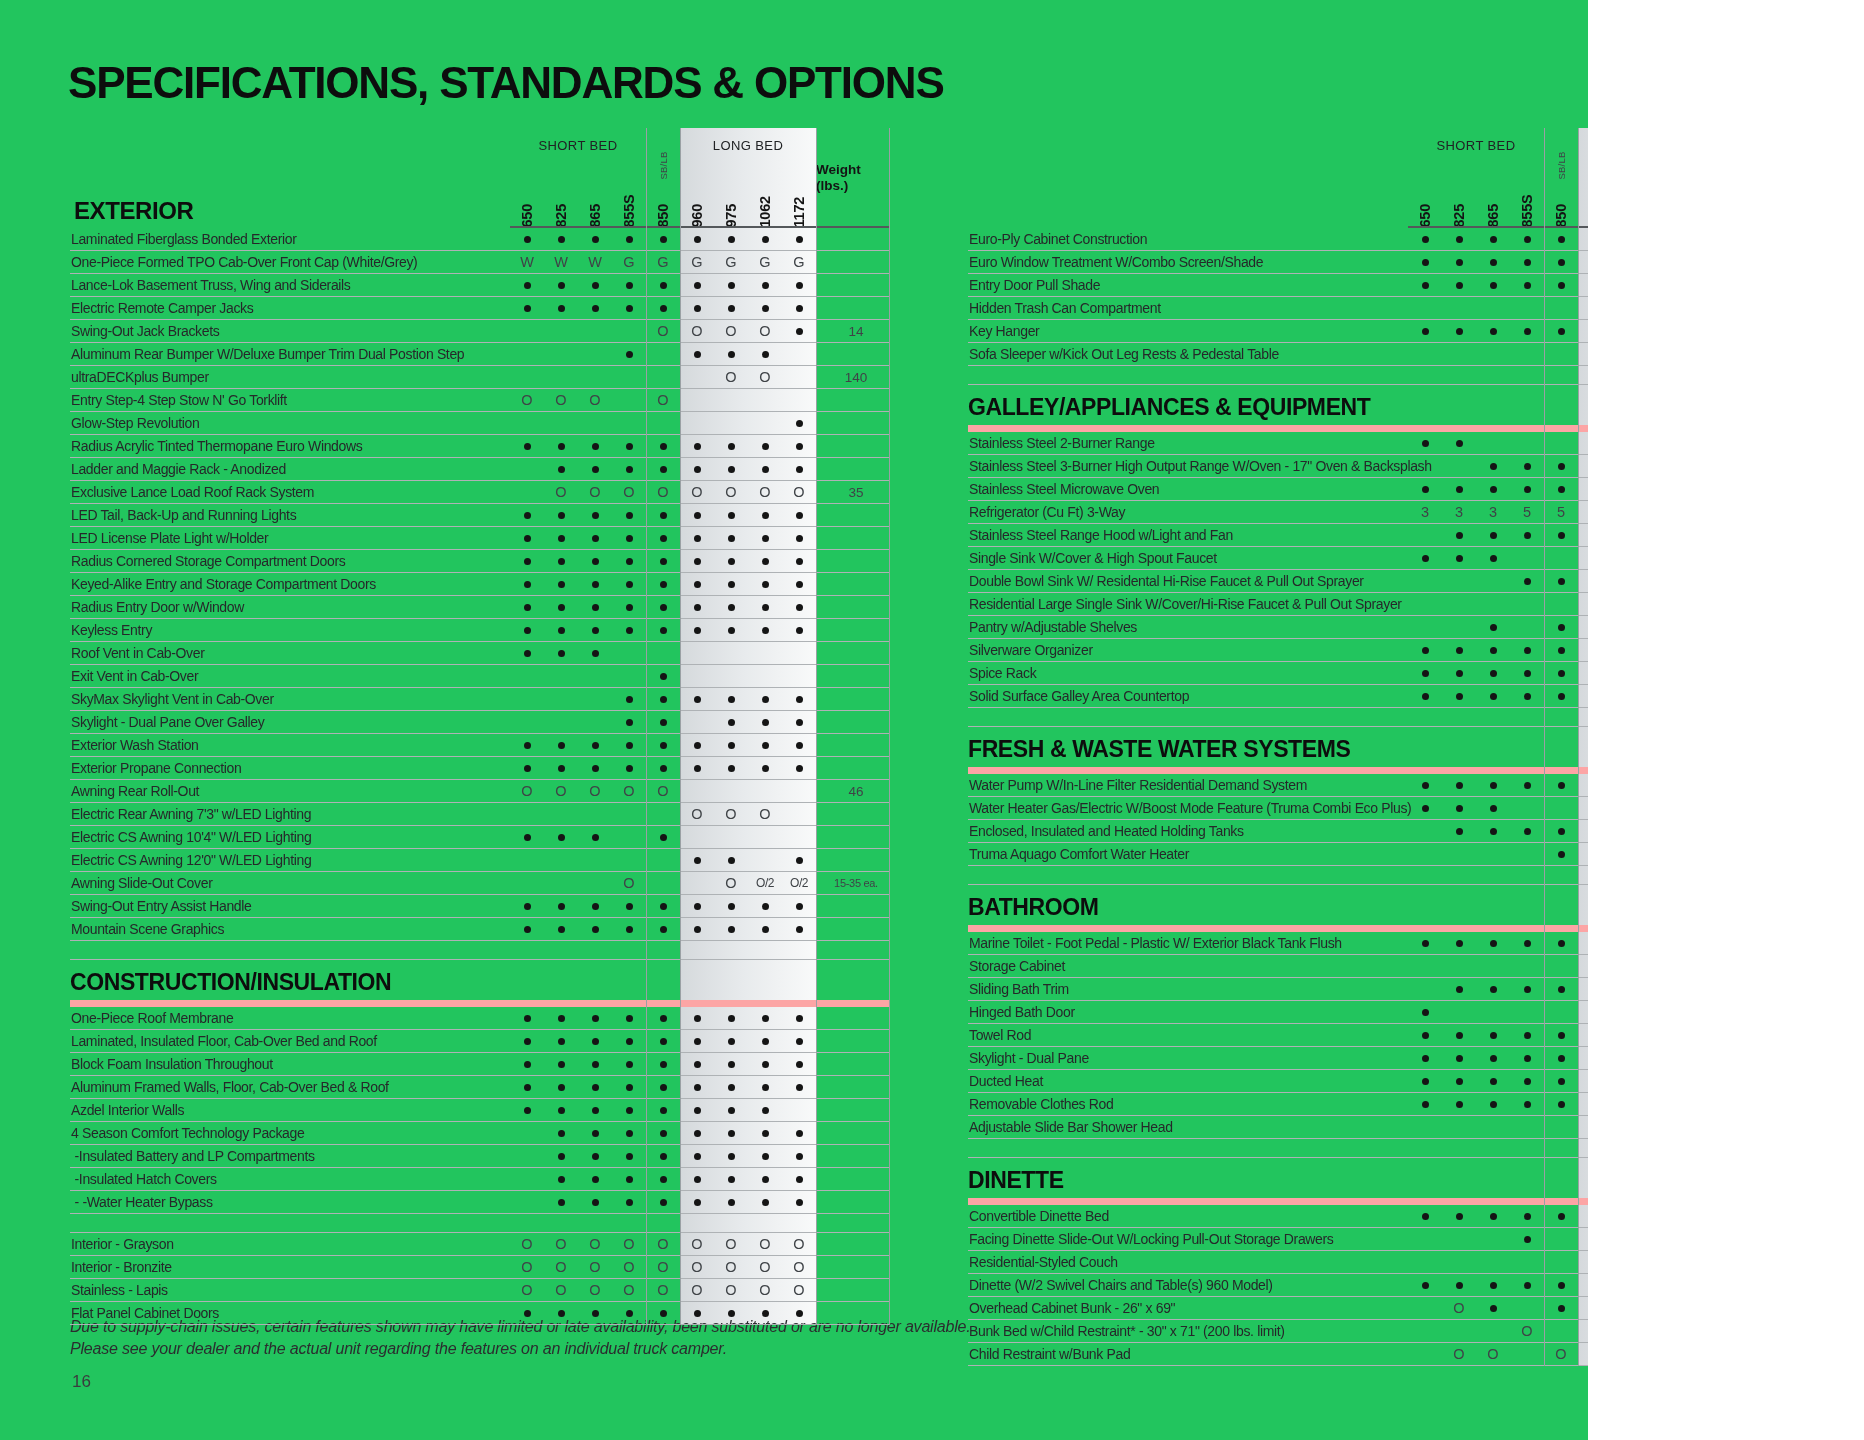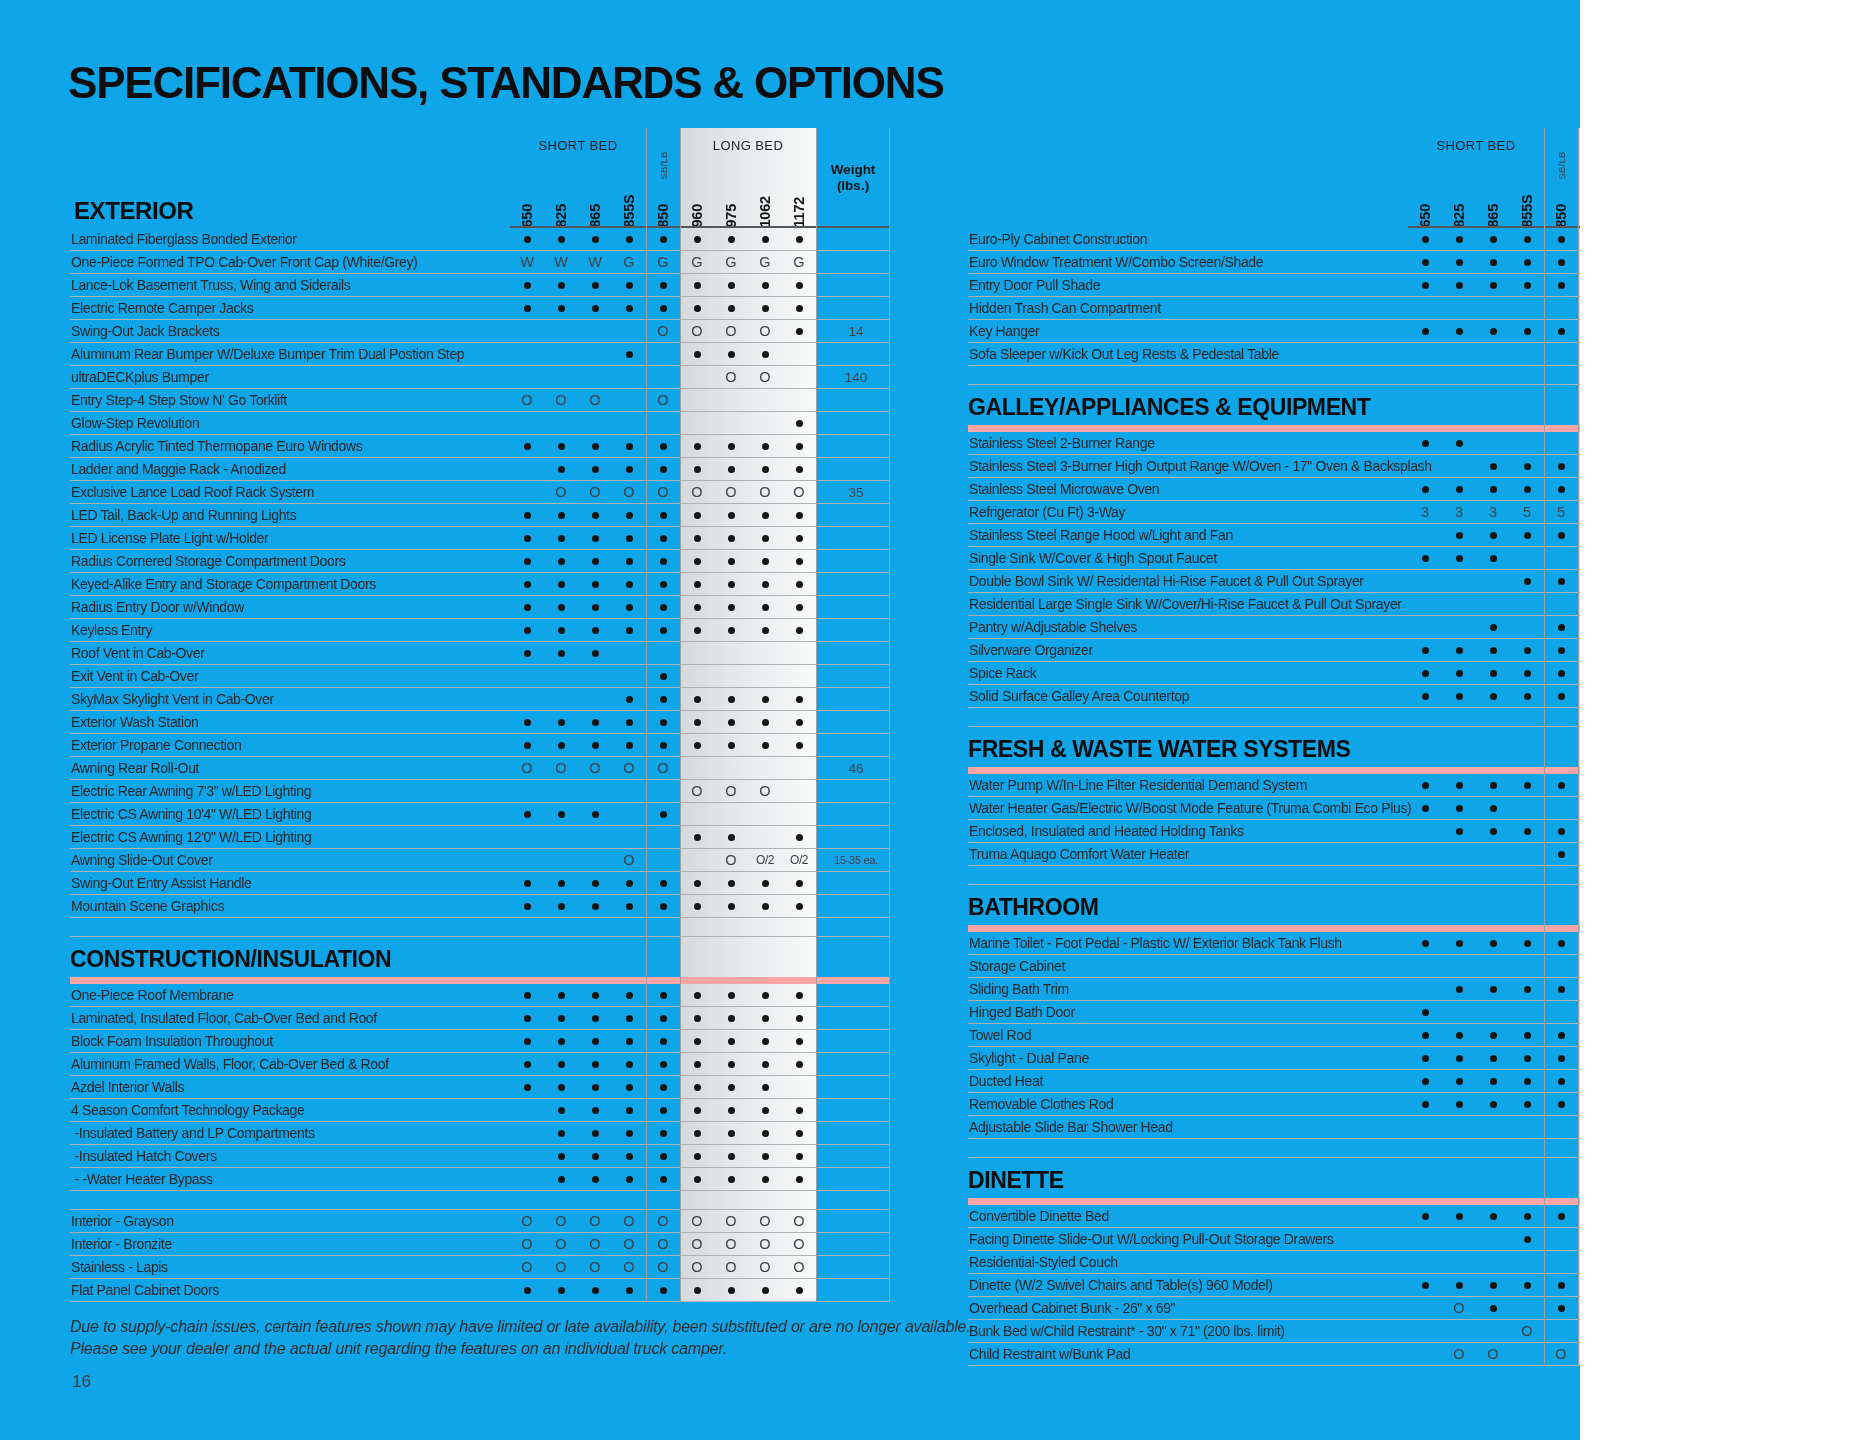--- a/index.html
+++ b/index.html
@@ -1,38 +1,38 @@
 <!DOCTYPE html>
 <html><head>
 <meta charset="utf-8">
 <style>
   html,body{margin:0;padding:0;background:#ffffff;}
-  .page{position:relative;width:1580px;height:1440px;background:#0ea5e9;overflow:hidden;
-        font-family:"Liberation Sans", sans-serif;color:#1a1a1a;}
+  .page{position:relative;width:1580px;height:1440px;background:#22c55e;overflow:hidden;
+        font-family:"Liberation Sans", sans-serif;color:#1a1a1a;padding-left:8px;}
   .main-title{position:absolute;left:68px;top:58px;font-size:44px;font-weight:900;
         letter-spacing:-1.2px;color:#0d0d0d;white-space:nowrap;}
 
   .spec-table{position:absolute;top:128px;width:820px;}
   .longbed-bg{position:absolute;left:610px;width:136px;top:0;bottom:0;z-index:0;
         background:linear-gradient(90deg,#d5d9dc 0%,#e7eaec 45%,#f9fafa 100%);}
   .vline{position:absolute;top:0;bottom:0;width:1px;background:#9aa0a4;z-index:2;}
   .vl-a{left:576px;} .vl-b{left:610px;} .vl-c{left:746px;} .vl-d{left:819px;}
 
   .thead{position:relative;height:100px;z-index:1;}
   .head-underline{position:absolute;left:440px;right:0;bottom:0;height:2px;background:#54585b;}
   .bed-label{position:absolute;top:10px;font-size:13px;letter-spacing:0.4px;color:#202224;
         text-align:center;white-space:nowrap;}
   .bed-short{left:440px;width:136px;} .bed-long{left:610px;width:136px;}
   .sblb-label{position:absolute;left:573px;top:26px;width:40px;height:11px;line-height:11px;
         transform:rotate(-90deg);transform-origin:center;font-size:9.5px;color:#3f4347;
         text-align:left;letter-spacing:0.2px;}
   .model-num{position:absolute;top:66px;width:52px;height:15px;line-height:15px;
         transform:rotate(-90deg);transform-origin:center;font-weight:bold;font-size:14.5px;
         color:#141414;text-align:left;letter-spacing:-0.2px;}
-  .weight-head{position:absolute;left:746px;width:74px;top:34px;text-align:center;
+  .weight-head{position:absolute;left:746px;width:74px;top:34px;text-align:left;
         font-weight:bold;font-size:13.5px;line-height:1.2;color:#141414;}
   .head-section-title{position:absolute;left:4px;bottom:3px;font-size:24px;font-weight:700;
         letter-spacing:-0.4px;color:#0d0d0d;white-space:nowrap;}
 
   .tbody{position:relative;z-index:1;}
   .trow{display:grid;grid-template-columns:440px repeat(9,34px) 80px;height:22px;
         border-bottom:1px solid #aeb2b5;align-items:center;}
   .cell{height:100%;display:flex;align-items:center;}
   .cell.label{font-size:14px;letter-spacing:-0.35px;color:#26282a;white-space:nowrap;
         overflow:visible;padding-left:1px;}
@@ -569,20 +569,43 @@
           </div>
           <div class="cell val">
             <span class="dot"></span>
           </div>
           <div class="cell val">
             <span class="dot"></span>
           </div>
           <div class="cell weight"></div>
         </div>
         <div class="trow">
+          <div class="cell label">Skylight - Dual Pane Over Galley</div>
+          <div class="cell val"></div>
+          <div class="cell val"></div>
+          <div class="cell val"></div>
+          <div class="cell val">
+            <span class="dot"></span>
+          </div>
+          <div class="cell val">
+            <span class="dot"></span>
+          </div>
+          <div class="cell val"></div>
+          <div class="cell val">
+            <span class="dot"></span>
+          </div>
+          <div class="cell val">
+            <span class="dot"></span>
+          </div>
+          <div class="cell val">
+            <span class="dot"></span>
+          </div>
+          <div class="cell weight"></div>
+        </div>
+        <div class="trow">
           <div class="cell label">Exterior Wash Station</div>
           <div class="cell val">
             <span class="dot"></span>
           </div>
           <div class="cell val">
             <span class="dot"></span>
           </div>
           <div class="cell val">
             <span class="dot"></span>
           </div>

